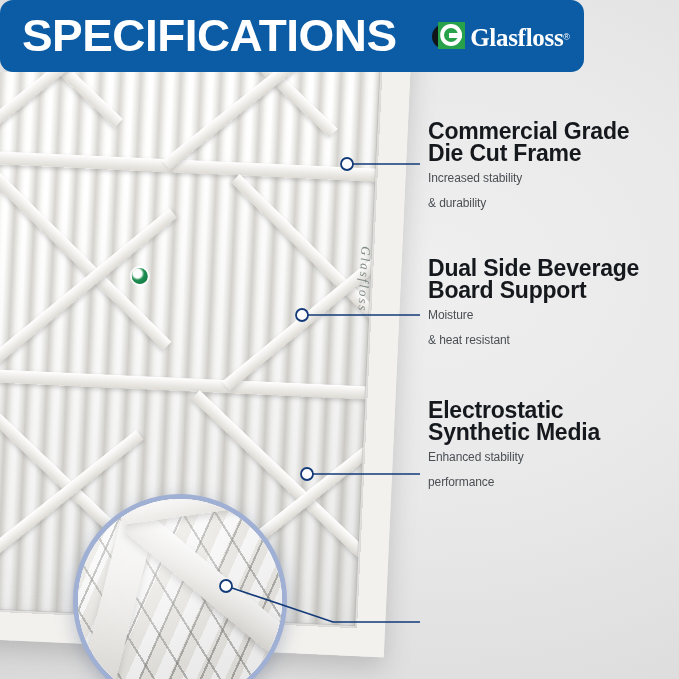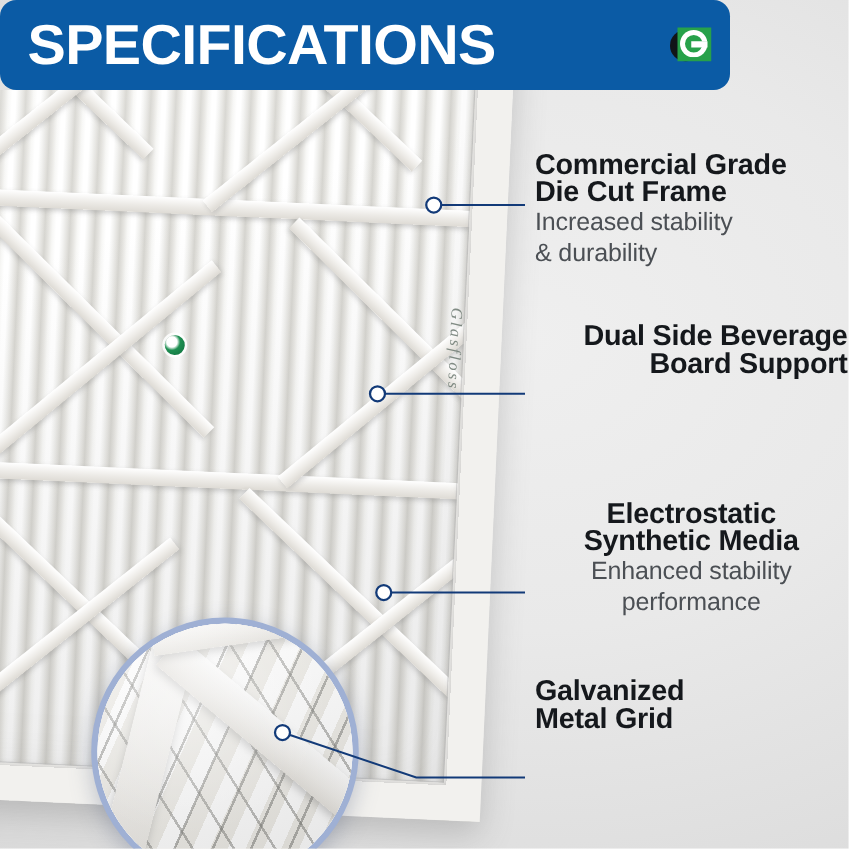--- a/index.html
+++ b/index.html
@@ -167,21 +167,21 @@
   #mag-strut-d{left:72px;top:16px;width:190px;height:30px;transform:rotate(40deg);transform-origin:top left;}
   #mag-strut-t{left:48px;top:6px;width:150px;height:26px;transform:rotate(-8deg);transform-origin:top left;}
 
   
   .callout{position:absolute;z-index:30;}
   .co-title{
     color:#15181c;font-weight:700;font-size:23px;line-height:22px;
     letter-spacing:-0.2px;white-space:pre-line;
   }
   .co-sub{
-    color:#4b4f54;font-weight:400;font-size:20px;line-height:25px;
+    color:#4b4f54;font-weight:400;font-size:12px;line-height:25px;
     letter-spacing:-0.1px;white-space:pre-line;margin-top:2px;
   }
   .leader{position:absolute;z-index:25;pointer-events:none;}
   .leader line{stroke:#123a78;stroke-width:1.6;}
   .leader circle{fill:#ffffff;stroke:#123a78;stroke-width:1.8;}
 </style>
 </head>
 <body>
 
 <div id="stage">
@@ -247,43 +247,46 @@
     <circle cx="226" cy="586" r="6"></circle>
   </svg>
 
   <div class="callout" style="left:428px;top:120px;width:250px;">
     <div class="co-title">Commercial Grade
 Die Cut Frame</div>
     <div class="co-sub">Increased stability
 &amp; durability</div>
   </div>
 
-  <div class="callout" style="left:428px;top:257px;width:250px;text-align:right;">
+  <div class="callout" style="left:428px;top:257px;width:250px;">
     <div class="co-title">Dual Side Beverage
 Board Support</div>
-  </div>
-
-  <div class="callout" style="left:428px;top:399px;width:250px;text-align:center;">
+    <div class="co-sub">Moisture
+&amp; heat resistant</div>
+  </div>
+
+  <div class="callout" style="left:428px;top:399px;width:250px;">
     <div class="co-title">Electrostatic
 Synthetic Media</div>
     <div class="co-sub">Enhanced stability
 performance</div>
   </div>
 
   <div class="callout" style="left:428px;top:541px;width:250px;">
-    <div class="co-title">Galvanized
-Metal Grid</div>
   </div>
 
   <div id="banner">
     <div id="banner-title">SPECIFICATIONS</div>
 
     <div id="brand-logo">
       <div id="brand-mark">
         <div class="shadow"></div>
         <div class="sq"></div>
         <div class="gcirc"></div>
         <div class="gbar"></div>
       </div>
+      <div>
+        <span id="brand-text">Glasfloss</span><span id="brand-tm">®</span>
+      </div>
     </div>
   </div>
 
 </div>
 
 </body></html>

